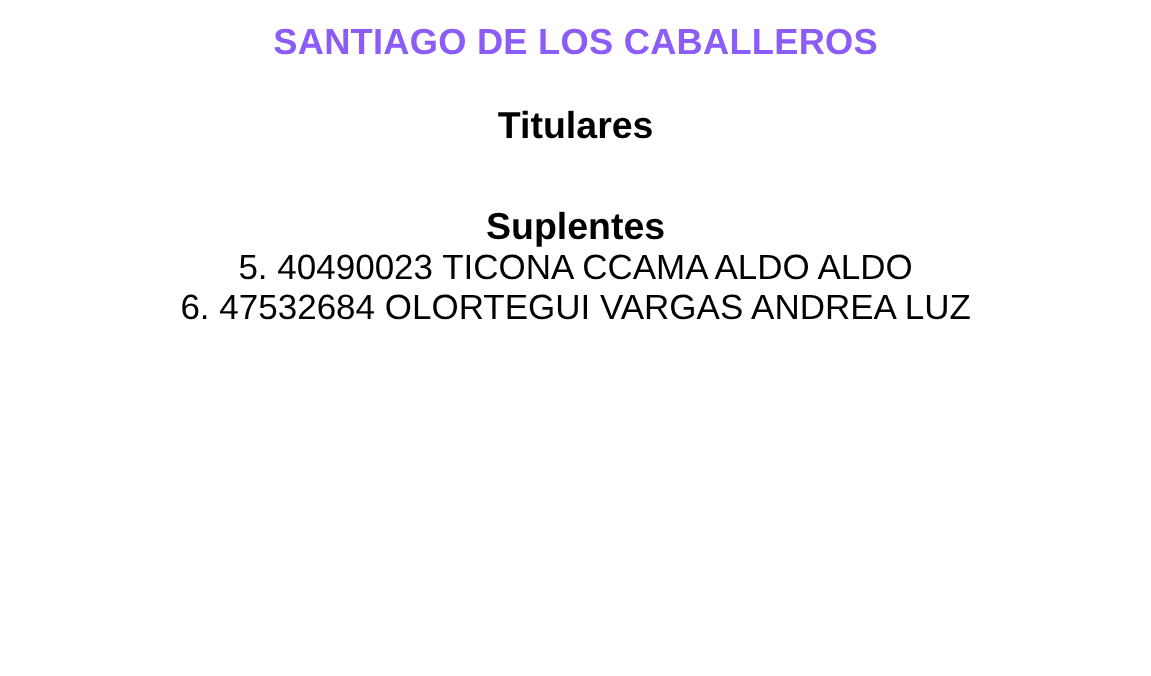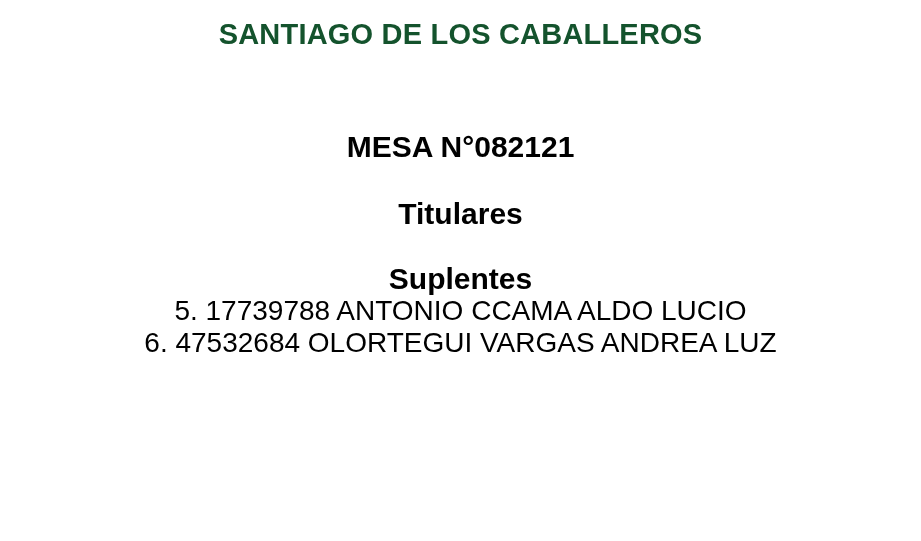--- a/index.html
+++ b/index.html
@@ -34,45 +34,44 @@
     line-height: 32px;
     white-space: nowrap;
   }
   .section-heading {
     font-size: 30px;
     font-weight: bold;
     line-height: 32px;
     white-space: nowrap;
   }
   .section-titulares .section-heading { margin-top: 35px; }
-  .section-suplentes .section-heading { margin-top: 33px; }
+  .section-suplentes .section-heading { margin-top: 49px; }
   .member-line {
     font-size: 28px;
     line-height: 32px;
     white-space: nowrap;
   }
 </style>
 </head>
 <body style="background: rgb(255, 255, 255); color: rgb(0, 0, 0);">
 
 <div class="doc">
 
-  <div class="title" style="color: #14532d;">SANTIAGO DE LOS CABALLEROS</div>
+  <div class="title" style="color: #8b5cf6;">SANTIAGO DE LOS CABALLEROS</div>
 
-  <div class="mesa">MESA N°082121</div>
 
   <div class="section section-titulares">
     <div class="section-heading">Titulares</div>
 
 
 
   </div>
 
   <div class="section section-suplentes">
     <div class="section-heading">Suplentes</div>
 
-    <div class="member-line"><span>5.</span> <span>17739788</span> <span>ANTONIO CCAMA ALDO LUCIO</span></div>
+    <div class="member-line"><span>5.</span> <span>40490023</span> <span>TICONA CCAMA ALDO ALDO</span></div>
 
     <div class="member-line"><span>6.</span> <span>47532684</span> <span>OLORTEGUI VARGAS ANDREA LUZ</span></div>
 
   </div>
 
 </div>
 
 </body></html>

